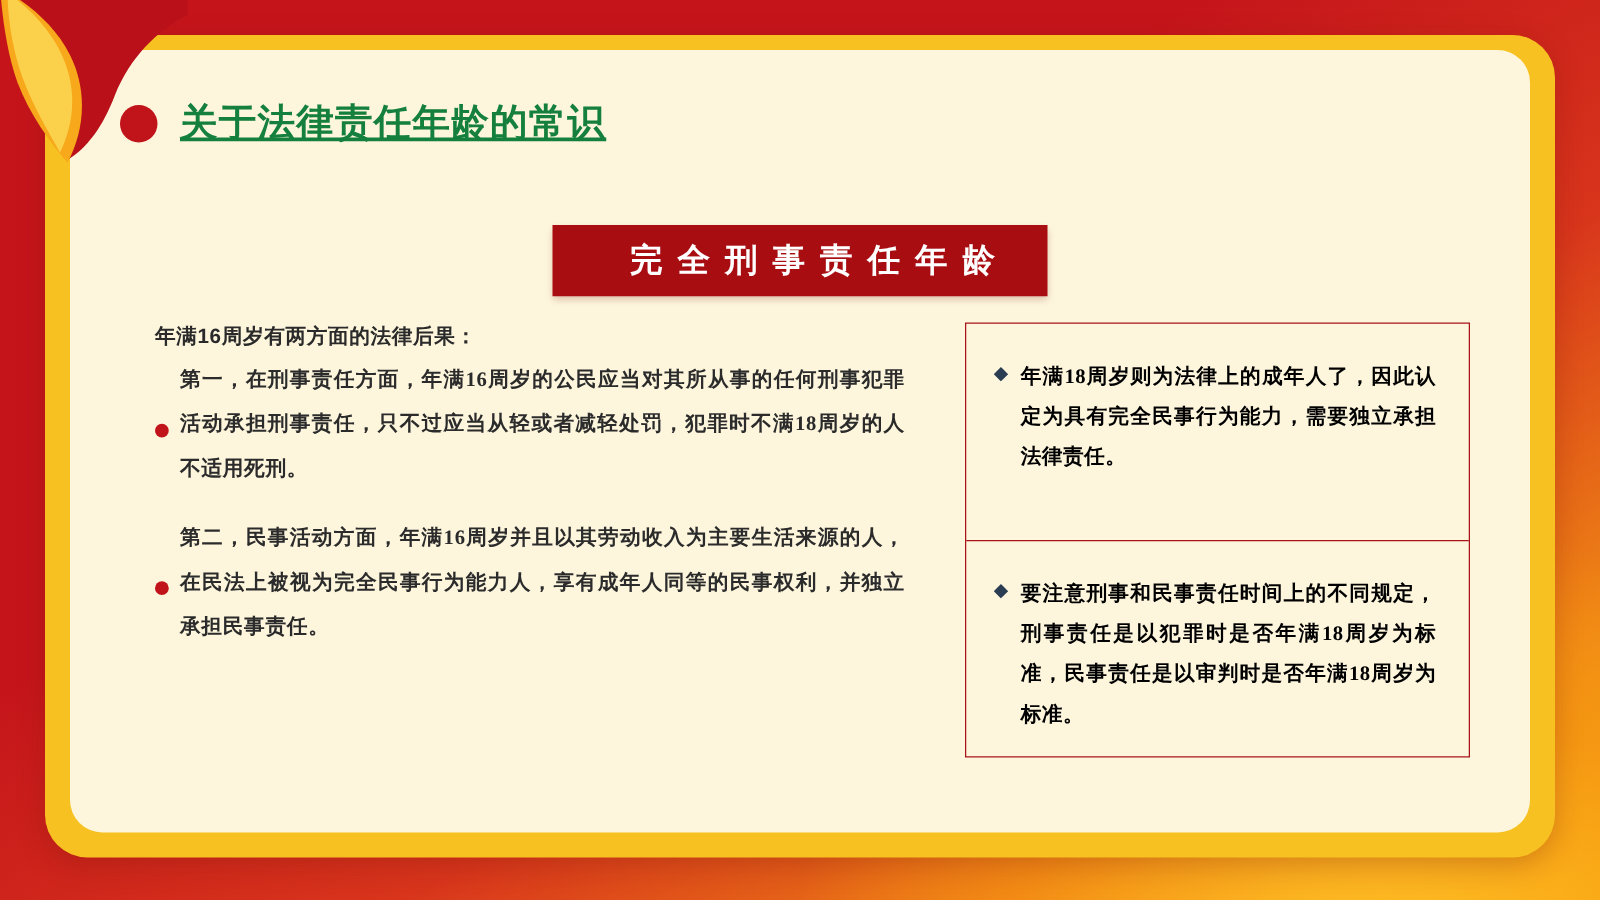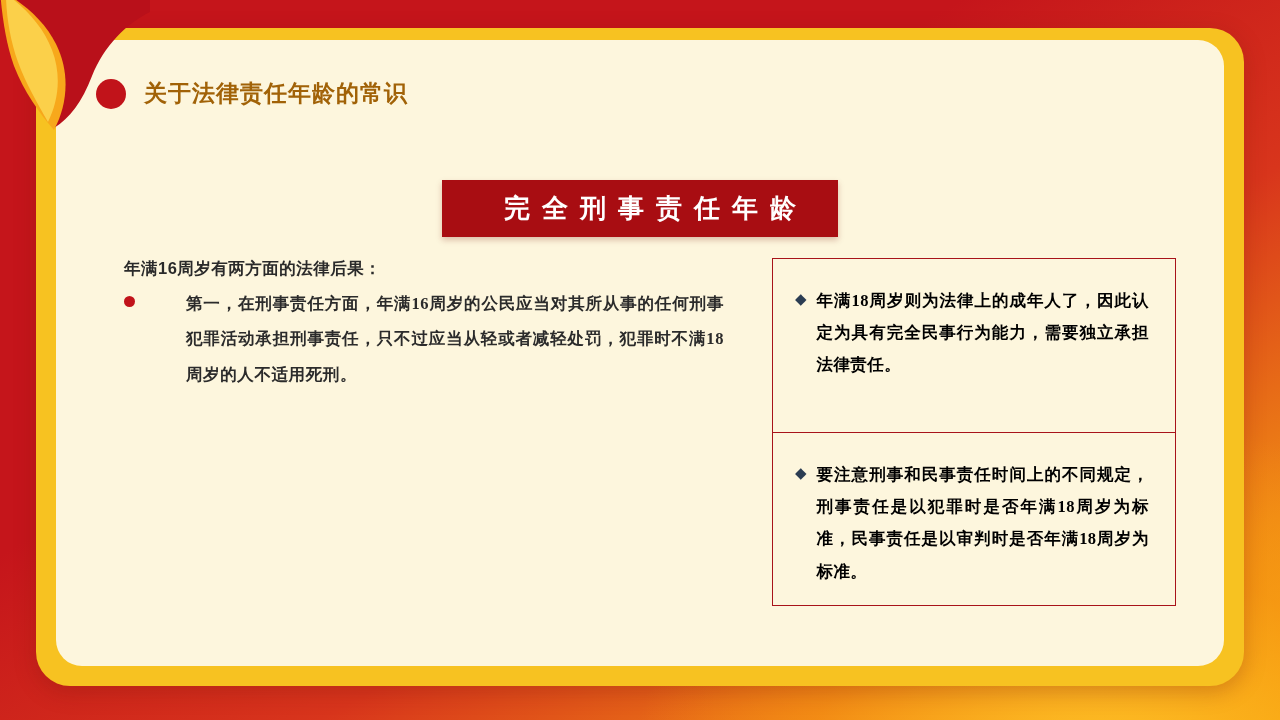--- a/index.html
+++ b/index.html
@@ -77,25 +77,26 @@
     gap: 18px;
   }
   .header-dot {
     width: 30px;
     height: 30px;
     border-radius: 50%;
     background: #c1131a;
     flex: none;
   }
   .header-title {
-    font-size: 23px;
-    font-weight: bold;
-    color: #a16207;
+    font-size: 30px;
+    font-weight: bold;
+    color: #15803d;
     letter-spacing: 1px;
     white-space: nowrap;
+    text-decoration: underline;
   }
 
   
   .banner {
     position: absolute;
     left: 50%;
     transform: translateX(-50%);
     top: 140px;
     background: #a80d12;
     color: #ffffff;
@@ -130,23 +131,22 @@
   .lead {
     font-size: 16.5px;
     font-weight: bold;
     color: #2a2a2a;
     margin-bottom: 6px;
     letter-spacing: .5px;
   }
   .para {
     position: relative;
     display: flex;
-    align-items: flex-start;
+    align-items: center;
     margin-bottom: 20px;
-    gap: 42px;
   }
   .para-bullet {
     width: 11px;
     height: 11px;
     border-radius: 50%;
     background: #c1131a;
     flex: none;
     margin-top: 10px;
     margin-right: 9px;
   }
@@ -218,20 +218,24 @@
       <div class="content">
 
         <div class="col-left">
           <div class="lead">年满16周岁有两方面的法律后果：</div>
 
           <div class="para">
             <span class="para-bullet"></span>
             <span class="para-text">第一，在刑事责任方面，年满16周岁的公民应当对其所从事的任何刑事犯罪活动承担刑事责任，只不过应当从轻或者减轻处罚，犯罪时不满18周岁的人不适用死刑。</span>
           </div>
 
+          <div class="para">
+            <span class="para-bullet"></span>
+            <span class="para-text">第二，民事活动方面，年满16周岁并且以其劳动收入为主要生活来源的人，在民法上被视为完全民事行为能力人，享有成年人同等的民事权利，并独立承担民事责任。</span>
+          </div>
         </div>
 
         <div class="col-right">
           <div class="notebox">
 
             <div class="note note-1">
               <span class="note-marker">◆</span>
               <span class="note-text">年满18周岁则为法律上的成年人了，因此认定为具有完全民事行为能力，需要独立承担法律责任。</span>
             </div>
 

